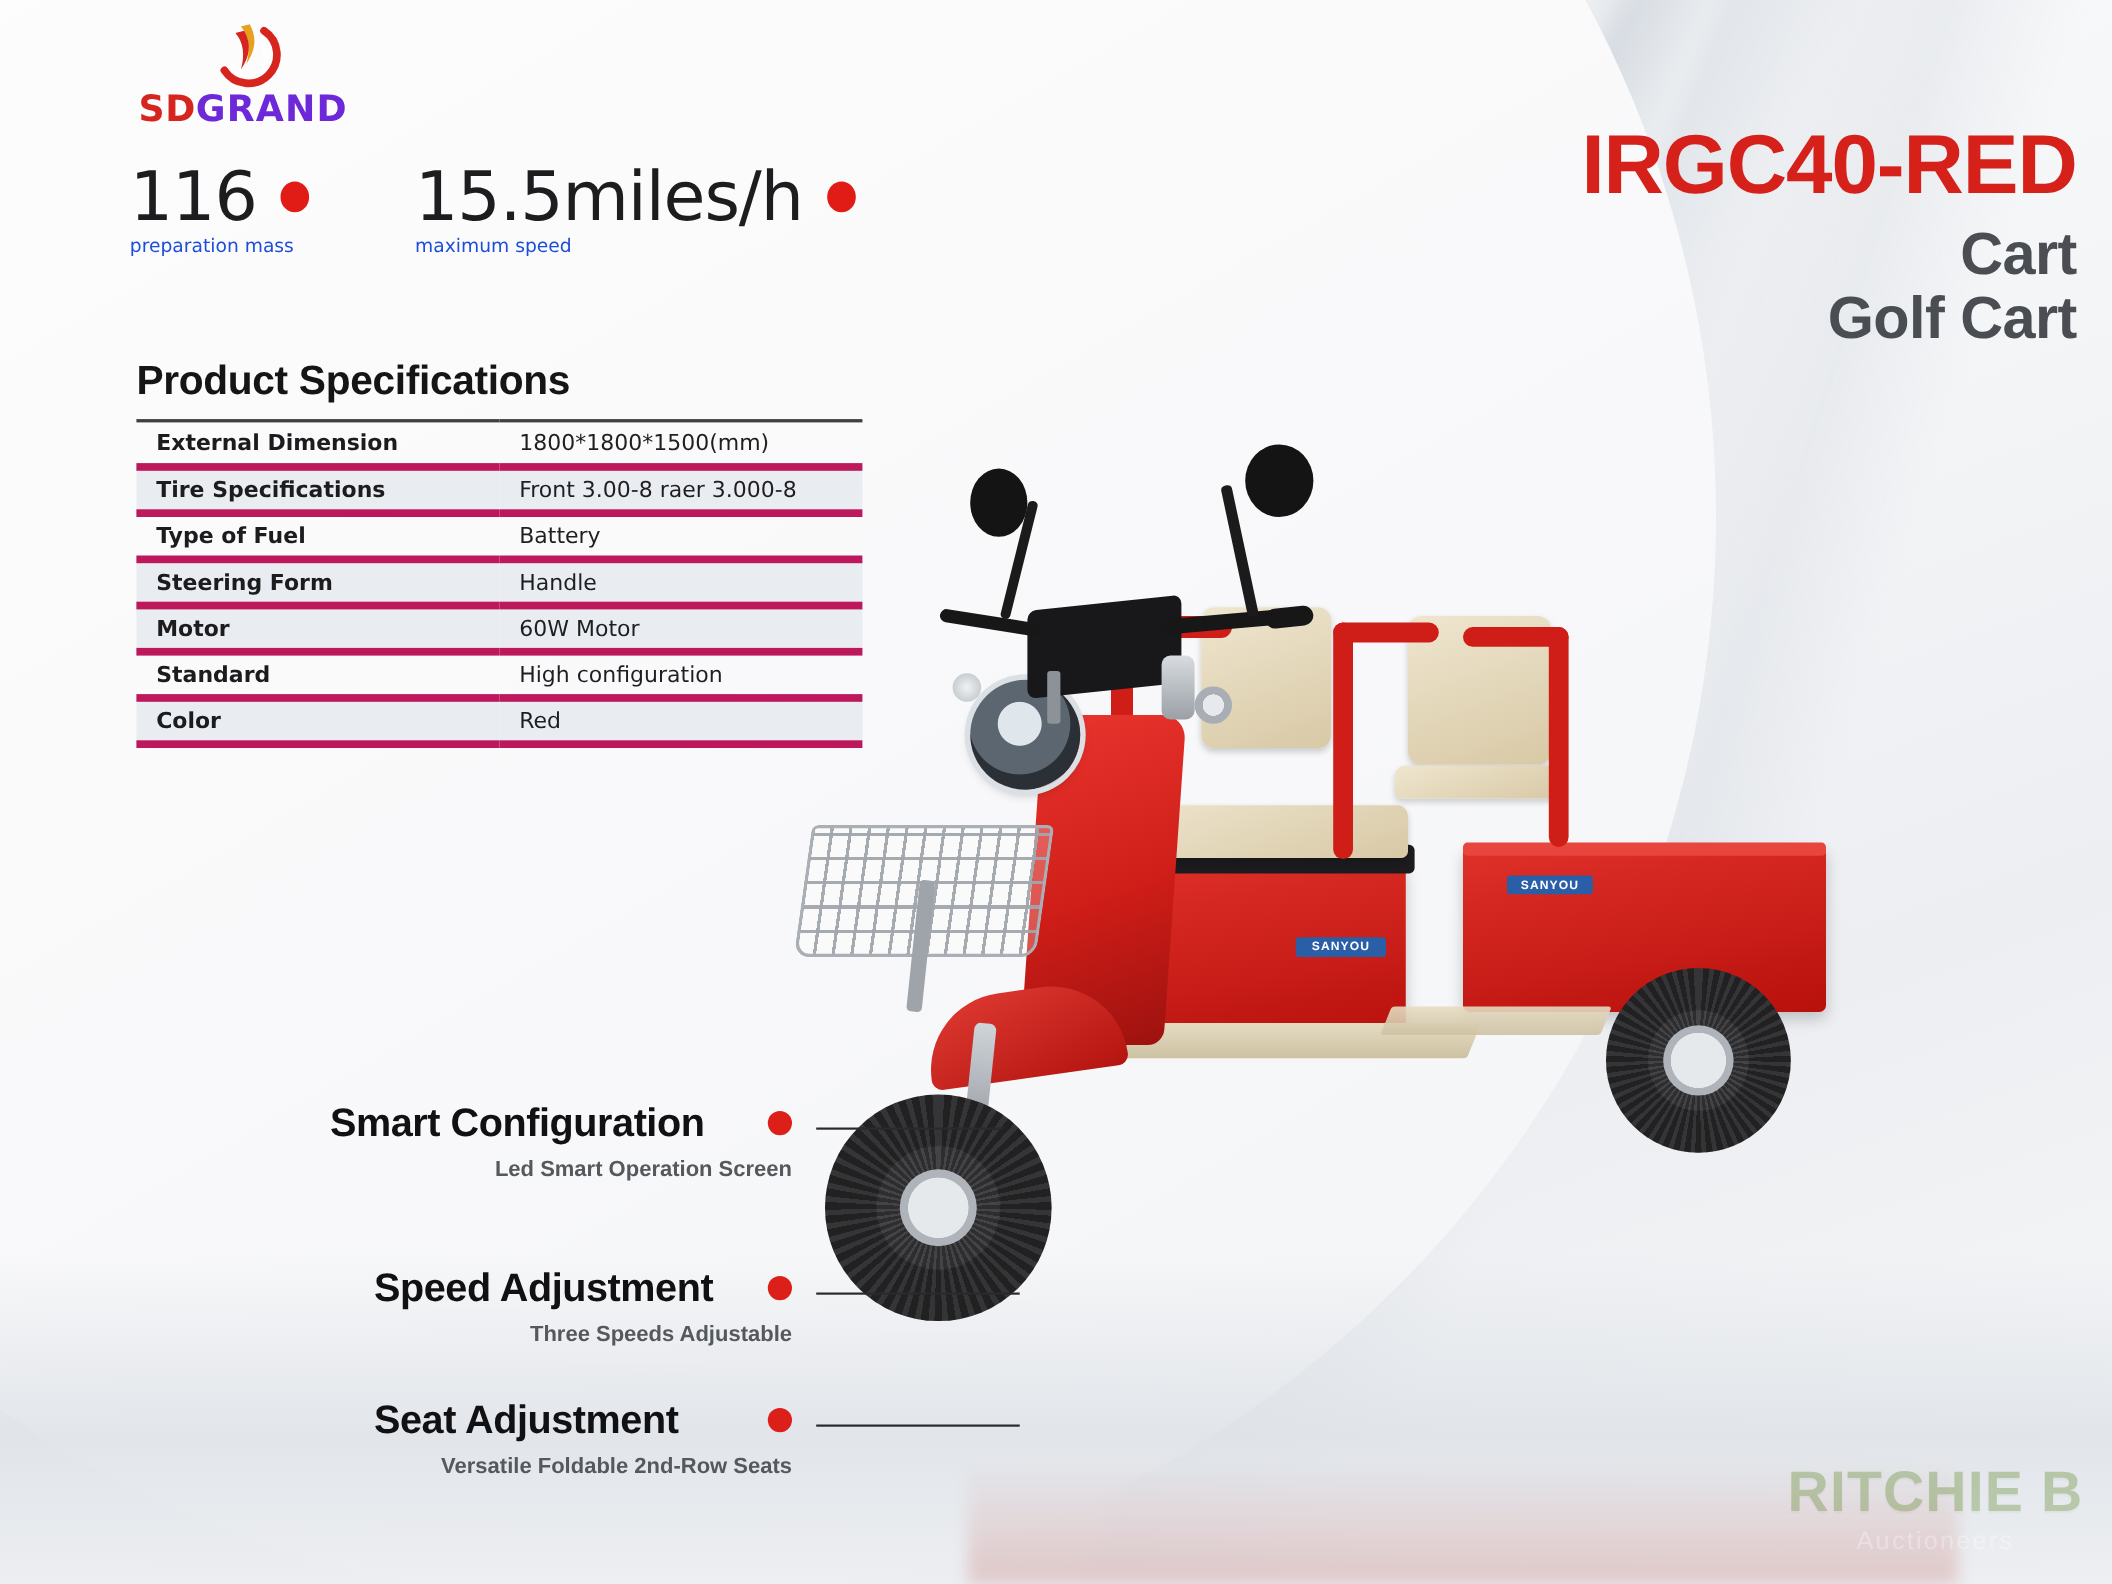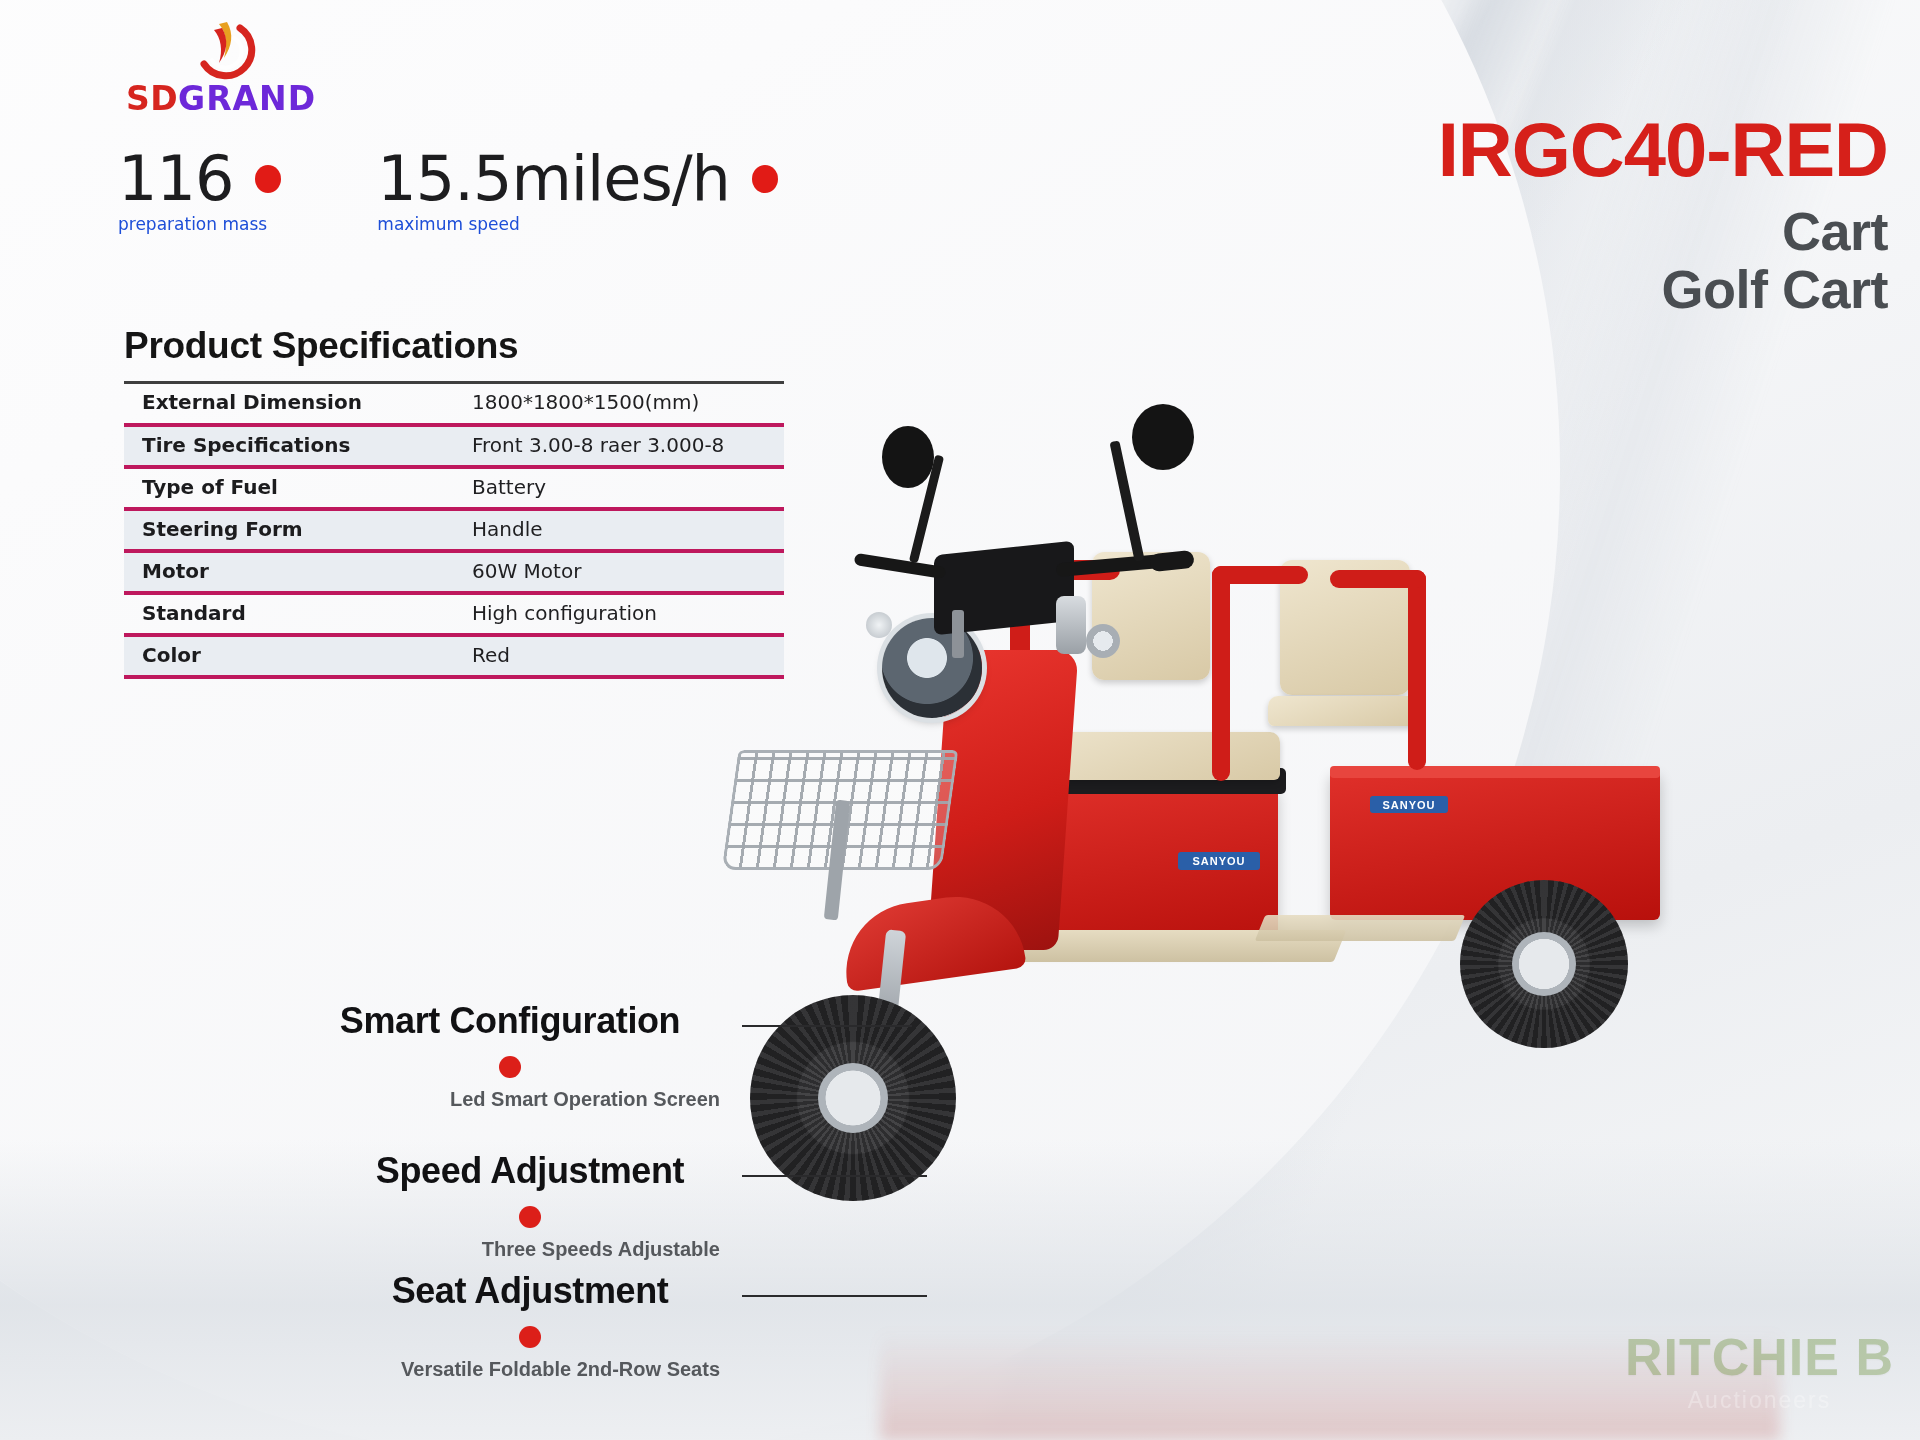--- a/index.html
+++ b/index.html
@@ -109,35 +109,35 @@
   .stat-dot { width:26px; height:28px; border-radius:50%; background:#e11b16; display:inline-block; }
   .stat-label { font-size:17px; color:#1d4ed8; margin-top:5px; font-family:"DejaVu Sans", sans-serif; }
 
   
   .spec-block { position:absolute; left:124px; top:325px; width:660px; }
   .spec-title { font-size:37px; font-weight:bold; color:#151515; letter-spacing:-.3px; margin-bottom:14px; }
   .spec-table { width:660px; border-collapse:collapse; border-top:3px solid #3f3f3f; }
   .spec-table tr { height:42px; }
   .spec-table tr.alt { background:rgba(230,234,240,.88); }
   .spec-table tr.plain { background:rgba(255,255,255,.10); }
-  .spec-table td { border-bottom:4px solid #be185d; padding:0 0 2px 18px; vertical-align:middle; }
+  .spec-table td { border-bottom:7px solid #be185d; padding:0 0 2px 18px; vertical-align:middle; }
   .spec-k { font-size:20px; font-weight:bold; color:#1c1c1e; width:330px;
             font-family:"DejaVu Sans", sans-serif; }
   .spec-v { font-size:20px; color:#1f1f21; font-family:"DejaVu Sans", sans-serif; }
 
   
   .title-block { position:absolute; right:32px; top:112px; text-align:right; }
   .model { font-size:76px; font-weight:bold; color:#d6201a; letter-spacing:-1px; line-height:1;
            font-family:"Liberation Sans", sans-serif; }
   .sub1, .sub2 { font-size:54px; font-weight:bold; color:#4a4e52; line-height:1.08; letter-spacing:-.5px; }
   .sub1 { margin-top:14px; }
 
   
   .callout { position:absolute; text-align:right; }
-  .callout-head { display:flex; align-items:center; justify-content:flex-end; gap:14px;flex-direction:column; }
+  .callout-head { display:flex; align-items:center; justify-content:space-between; gap:14px; }
   .callout-title { font-size:36px; font-weight:bold; color:#111113; letter-spacing:-.4px; white-space:nowrap; }
   .callout-dot { width:22px; height:22px; border-radius:50%; background:#dc1f19; flex:none; }
   .callout-sub { font-size:20px; font-weight:bold; color:#55585c; margin-top:10px; white-space:nowrap; }
   .leader { position:absolute; height:2px; background:#2a2a2c; }
 
   #c1 { left:300px; top:1000px; width:420px; }
   #c2 { left:340px; top:1150px; width:380px; }
   #c3 { left:340px; top:1270px; width:380px; }
   #l1 { left:742px; top:1025px; width:170px; }
   #l2 { left:742px; top:1175px; width:185px; }

